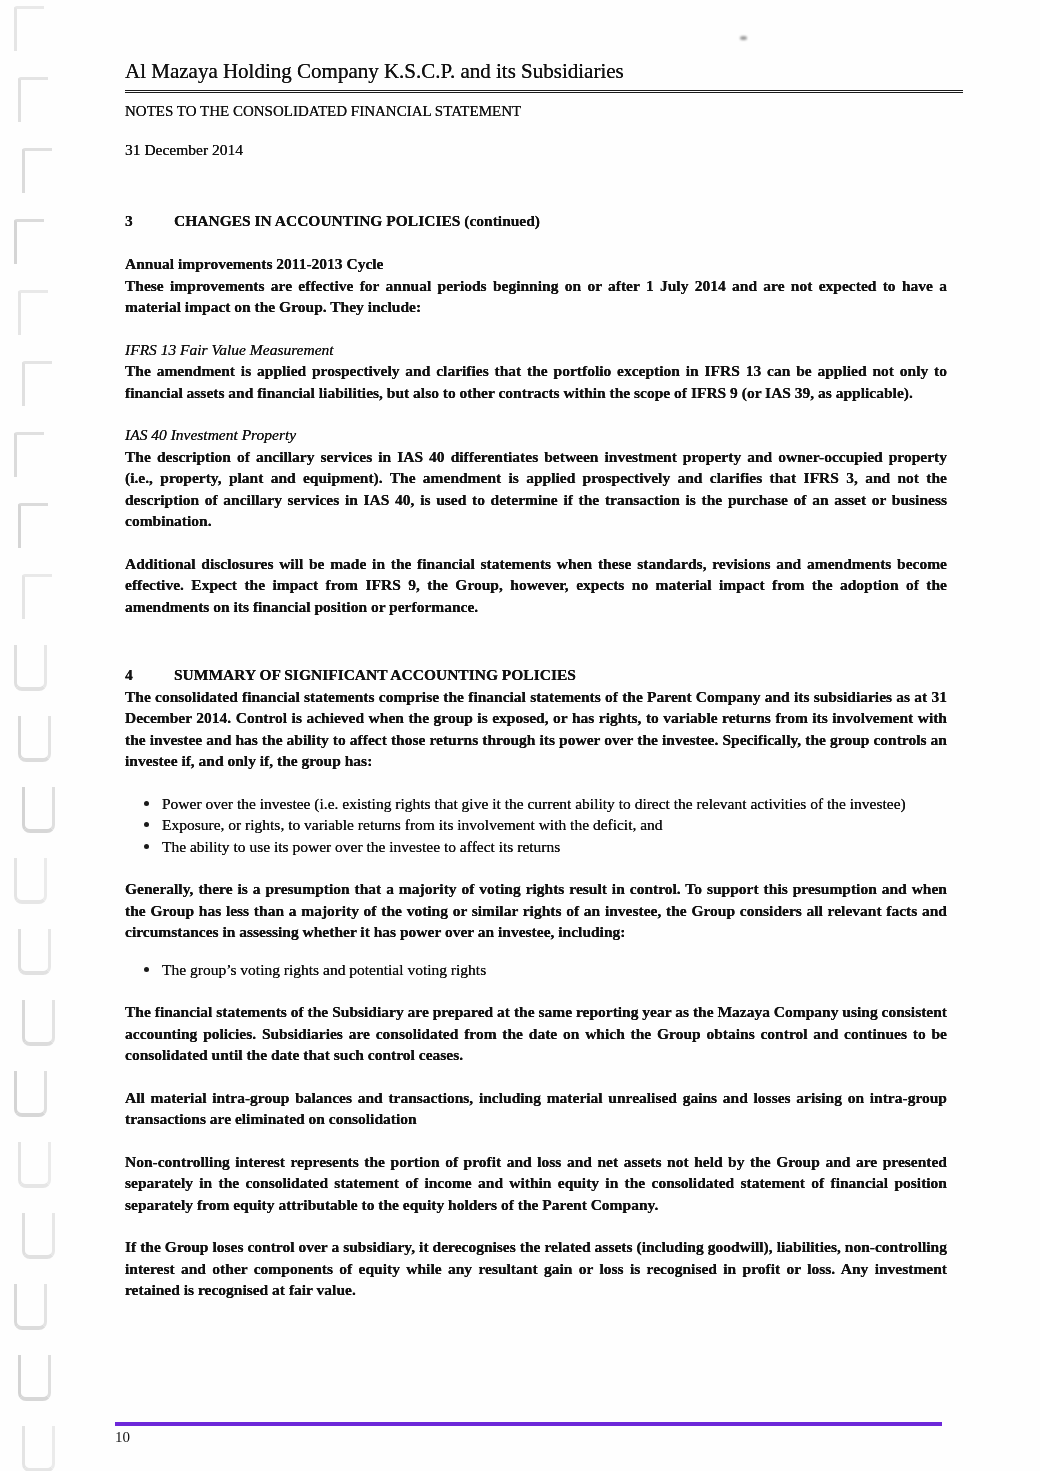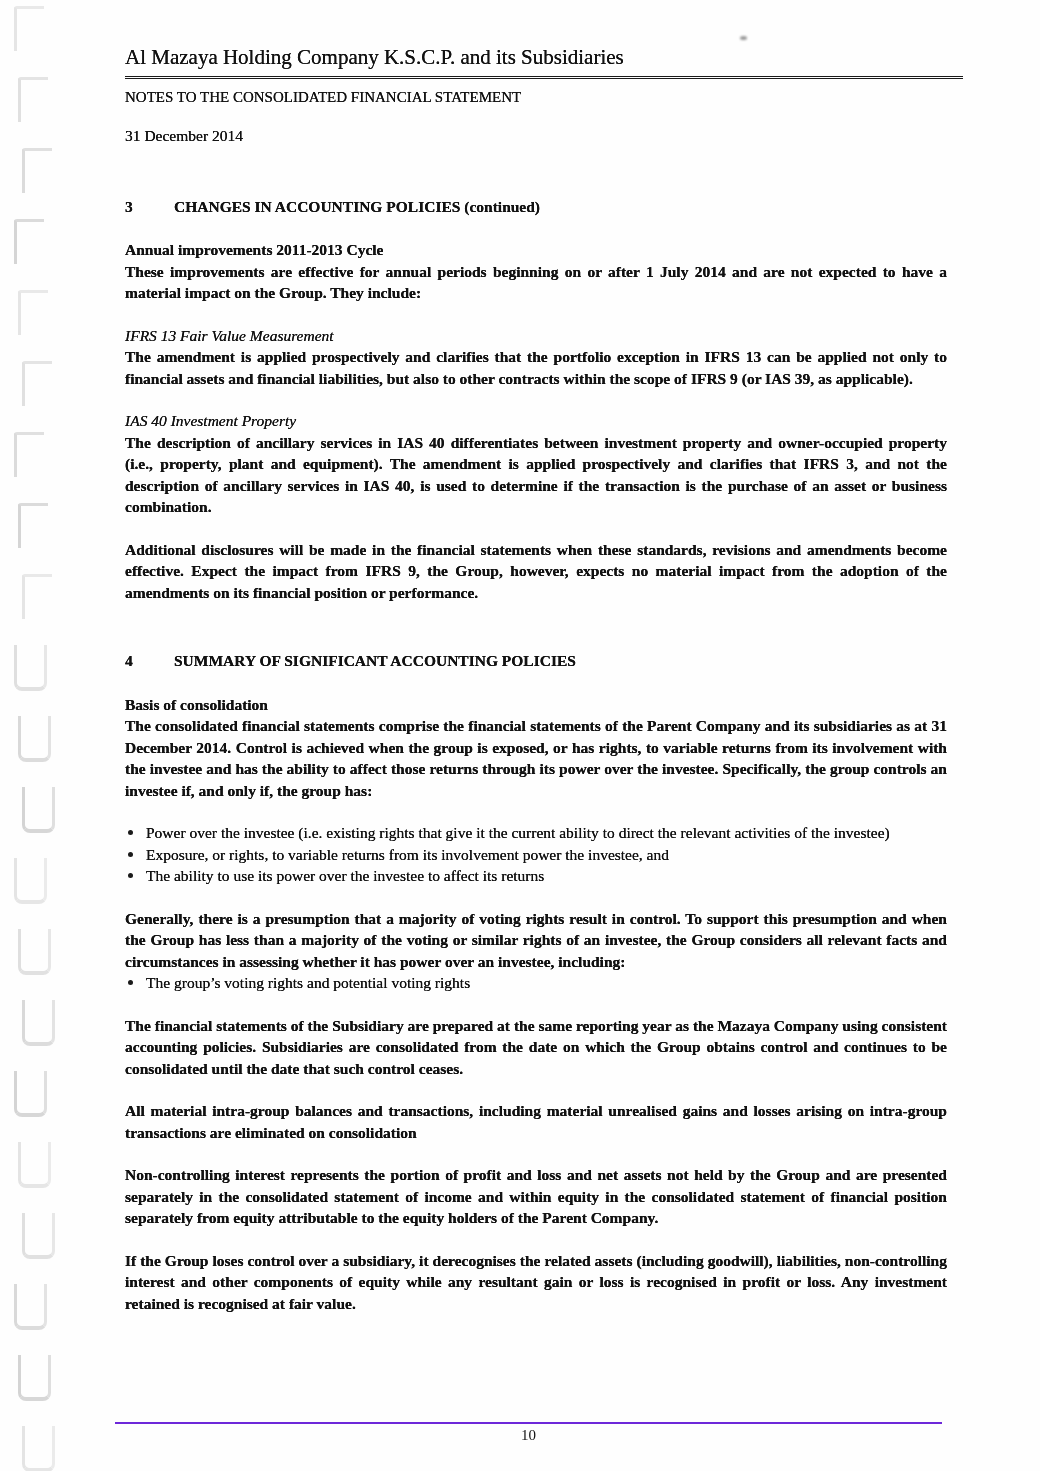--- a/index.html
+++ b/index.html
@@ -44,21 +44,21 @@
     background: #9a9a9a;
     border-radius: 50%;
     filter: blur(1px);
   }
   
   .content {
     position: absolute;
     left: 125px;
     top: 0;
     width: 822px;
-    padding-top: 44px;
+    padding-top: 58px;
     font-size: 15.5px;
     line-height: 21.5px;
     text-shadow: 0 0 0.3px #000;
   }
   .doc-header {
     width: 838px;
   }
   .company-name {
     font-size: 21px;
     line-height: 27px;
@@ -99,21 +99,21 @@
   p.para {
     margin: 0;
     text-align: justify;
     font-weight: bold;
   }
   p.para-gap {
     margin-top: 21px;
   }
   ul.bullets {
     list-style: none;
-    margin: 0;
+    margin: 16px;
     padding: 0;
     font-family: Liberation Serif, serif;
   }
   ul.bullets.gap-top { margin-top: 21px; }
   ul.bullets li {
     position: relative;
     padding-left: 21px;
     text-align: left;
   }
   ul.bullets li::before {
@@ -124,22 +124,22 @@
     width: 5px;
     height: 5px;
     background: #1a1a1a;
     border-radius: 50%;
   }
   .footer {
     position: absolute;
     left: 115px;
     top: 1422px;
     width: 827px;
-    border-top: 2px solid #6d28d9;
-    text-align: center;
+    border-top: 4px solid #6d28d9;
+    text-align: left;
   }
   .page-number {
     font-size: 15px;
     padding-top: 3px;
     display: inline-block;
   }
 </style>
 </head>
 <body>
 
@@ -192,26 +192,25 @@
     <div class="italic-heading">IAS 40 Investment Property</div>
     <p class="para">The description of ancillary services in IAS 40 differentiates between investment property and owner-occupied property (i.e., property, plant and equipment). The amendment is applied prospectively and clarifies that IFRS 3, and not the description of ancillary services in IAS 40, is used to determine if the transaction is the purchase of an asset or business combination.</p>
 
     <p class="para para-gap">Additional disclosures will be made in the financial statements when these standards, revisions and amendments become effective. Expect the impact from IFRS 9, the Group, however, expects no material impact from the adoption of the amendments on its financial position or performance.</p>
 
     <div class="section-heading mt-section4">
       <span class="sec-num">4</span>
       <span>SUMMARY OF SIGNIFICANT ACCOUNTING POLICIES</span>
     </div>
 
-    <div class="sub-heading">Basis of consolidation</div>
     <p class="para">The consolidated financial statements comprise the financial statements of the Parent Company and its subsidiaries as at 31 December 2014. Control is achieved when the group is exposed, or has rights, to variable returns from its involvement with the investee and has the ability to affect those returns through its power over the investee. Specifically, the group controls an investee if, and only if, the group has:</p>
 
     <ul class="bullets gap-top">
       <li>Power over the investee (i.e. existing rights that give it the current ability to direct the relevant activities of the investee)</li>
-      <li>Exposure, or rights, to variable returns from its involvement power the investee, and</li>
+      <li>Exposure, or rights, to variable returns from its involvement with the deficit, and</li>
       <li>The ability to use its power over the investee to affect its returns</li>
     </ul>
 
     <p class="para para-gap">Generally, there is a presumption that a majority of voting rights result in control. To support this presumption and when the Group has less than a majority of the voting or similar rights of an investee, the Group considers all relevant facts and circumstances in assessing whether it has power over an investee, including:</p>
 
     <ul class="bullets">
       <li>The group’s voting rights and potential voting rights</li>
     </ul>
 
     <p class="para para-gap">The financial statements of the Subsidiary are prepared at the same reporting year as the Mazaya Company using consistent accounting policies. Subsidiaries are consolidated from the date on which the Group obtains control and continues to be consolidated until the date that such control ceases.</p>

